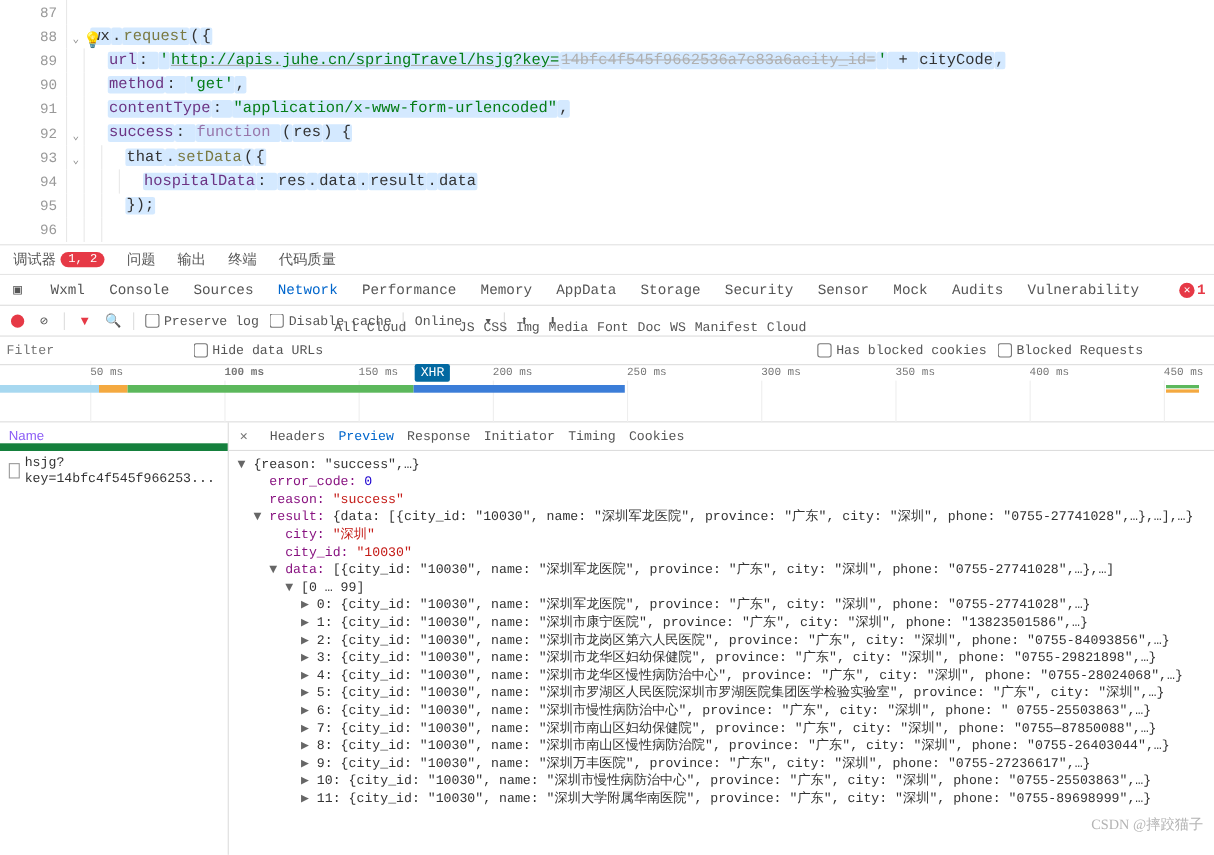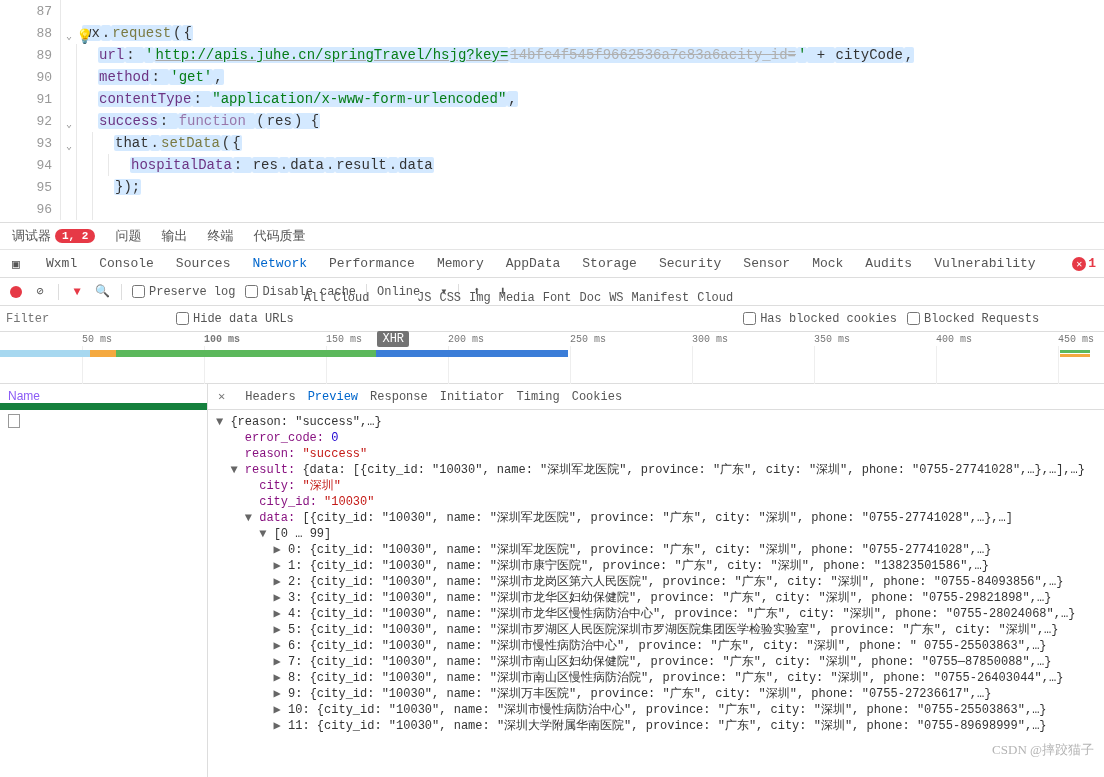--- a/index.html
+++ b/index.html
@@ -15,36 +15,36 @@
 .t-prop { color:#6c3483; }
 .t-str { color:#067d17; }
 .t-url { color:#067d17; text-decoration:underline; text-decoration-color:#aaa; }
 .t-strike { text-decoration:line-through; color:#b0b0b0; }
 .t-kw { color:#9876aa; }
 .t-fn { color:#7a7a43; }
 .t-var { color:#333; }
 .t-pun { color:#333; }
 .bottom-tabs { height:28px; border-top:1px solid #ddd; border-bottom:1px solid #e5e5e5; display:flex; align-items:center; padding:0 12px; gap:20px; font-family:"Microsoft YaHei",sans-serif; font-size:13px; color:#555; }
 .tab-item { display:flex; align-items:center; gap:4px; cursor:pointer; }
-.badge { background:#e63946; color:#fff; border-radius:10px; padding:1px 7px; font-size:11px;font-weight:bold; }
+.badge { background:#e63946; color:#fff; border-radius:10px; padding:1px 7px; font-size:11px; }
 .dev-tabs { height:28px; border-bottom:1px solid #ddd; display:flex; align-items:center; padding:0 8px; gap:22px; font-family:"Segoe UI",sans-serif; font-size:13px; color:#555; }
 .dev-tab { cursor:pointer; }
 .dev-tab.active { color:#0066cc; }
 .err-icon { margin-left:auto; color:#e63946; font-weight:bold; display:flex; align-items:center; gap:2px; }
 .toolbar { height:28px; border-bottom:1px solid #ddd; display:flex; align-items:center; padding:0 10px; gap:10px; font-family:"Segoe UI",sans-serif; }
 .rec { width:12px; height:12px; background:#e63946; border-radius:50%; }
 .tb-icon { width:16px; height:16px; display:flex; align-items:center; justify-content:center; color:#555; cursor:pointer; }
 .sep { width:1px; height:16px; background:#ddd; }
 .chk { display:flex; align-items:center; gap:4px; font-size:12px; color:#555; }
 .chk input { margin:0; }
 .sel { font-size:12px; color:#555; display:flex; align-items:center; gap:4px; }
 .filter-row { height:26px; border-bottom:1px solid #ddd; display:flex; align-items:center; padding:0 6px; gap:10px; font-family:"Segoe UI",sans-serif; font-size:12px; }
 .filter-input { width:160px; border:none; outline:none; font-size:12px; color:#999; }
 .ftype { color:#555; cursor:pointer; }
-.ftype.active { background:#737373; color:#fff; padding:1px 5px; border-radius:2px;margin-top:40px; }
+.ftype.active { background:#0369a1; color:#fff; padding:1px 5px; border-radius:2px;margin-top:40px; }
 .timeline { height:52px; border-bottom:1px solid #ddd; position:relative; font-family:sans-serif; }
 .tick { position:absolute; top:2px; font-size:10px; color:#777; }
 .tick::before { content:''; position:absolute; left:0; top:12px; width:1px; height:38px; background:#eee; }
 .bar { position:absolute; height:7px; }
 .main { display:flex; height:421px; }
 .name-panel { width:208px; border-right:1px solid #ddd; }
 .name-hdr { height:26px; border-bottom:7px solid #15803d; padding:5px 8px; font-family:"Segoe UI",sans-serif; font-size:12px; color:#8b5cf6; }
 .name-row { padding:4px 8px; display:flex; align-items:center; gap:4px; font-size:12px; font-family:"Segoe UI",sans-serif; }
 .file-icon { width:12px; height:14px; border:1px solid #999; background:#fff; }
 .preview-panel { flex:1; display:flex; flex-direction:column; }
@@ -239,20 +239,21 @@
   <div class="bar" style="top:18px;left:376px;width:192px;background:#3b7dd8"></div>
   <div class="bar" style="top:18px;left:1060px;width:30px;height:3px;background:#5cb85c"></div>
   <div class="bar" style="top:22px;left:1060px;width:30px;height:3px;background:#f4a940"></div>
 </div>
 
 <div class="main">
   <div class="name-panel">
     <div class="name-hdr">Name</div>
     <div class="name-row">
         <div class="file-icon"></div>
+        <span>hsjg?key=14bfc4f545f966253...</span>
       </div>
   </div>
   <div class="preview-panel">
     <div class="prev-tabs">
       <span class="close-x">✕</span>
       <div id="prev-tabs-c" style="display:flex;gap:12px">
           <div class="prev-tab">Headers</div>
           <div class="prev-tab active">Preview</div>
           <div class="prev-tab">Response</div>
           <div class="prev-tab">Initiator</div>

